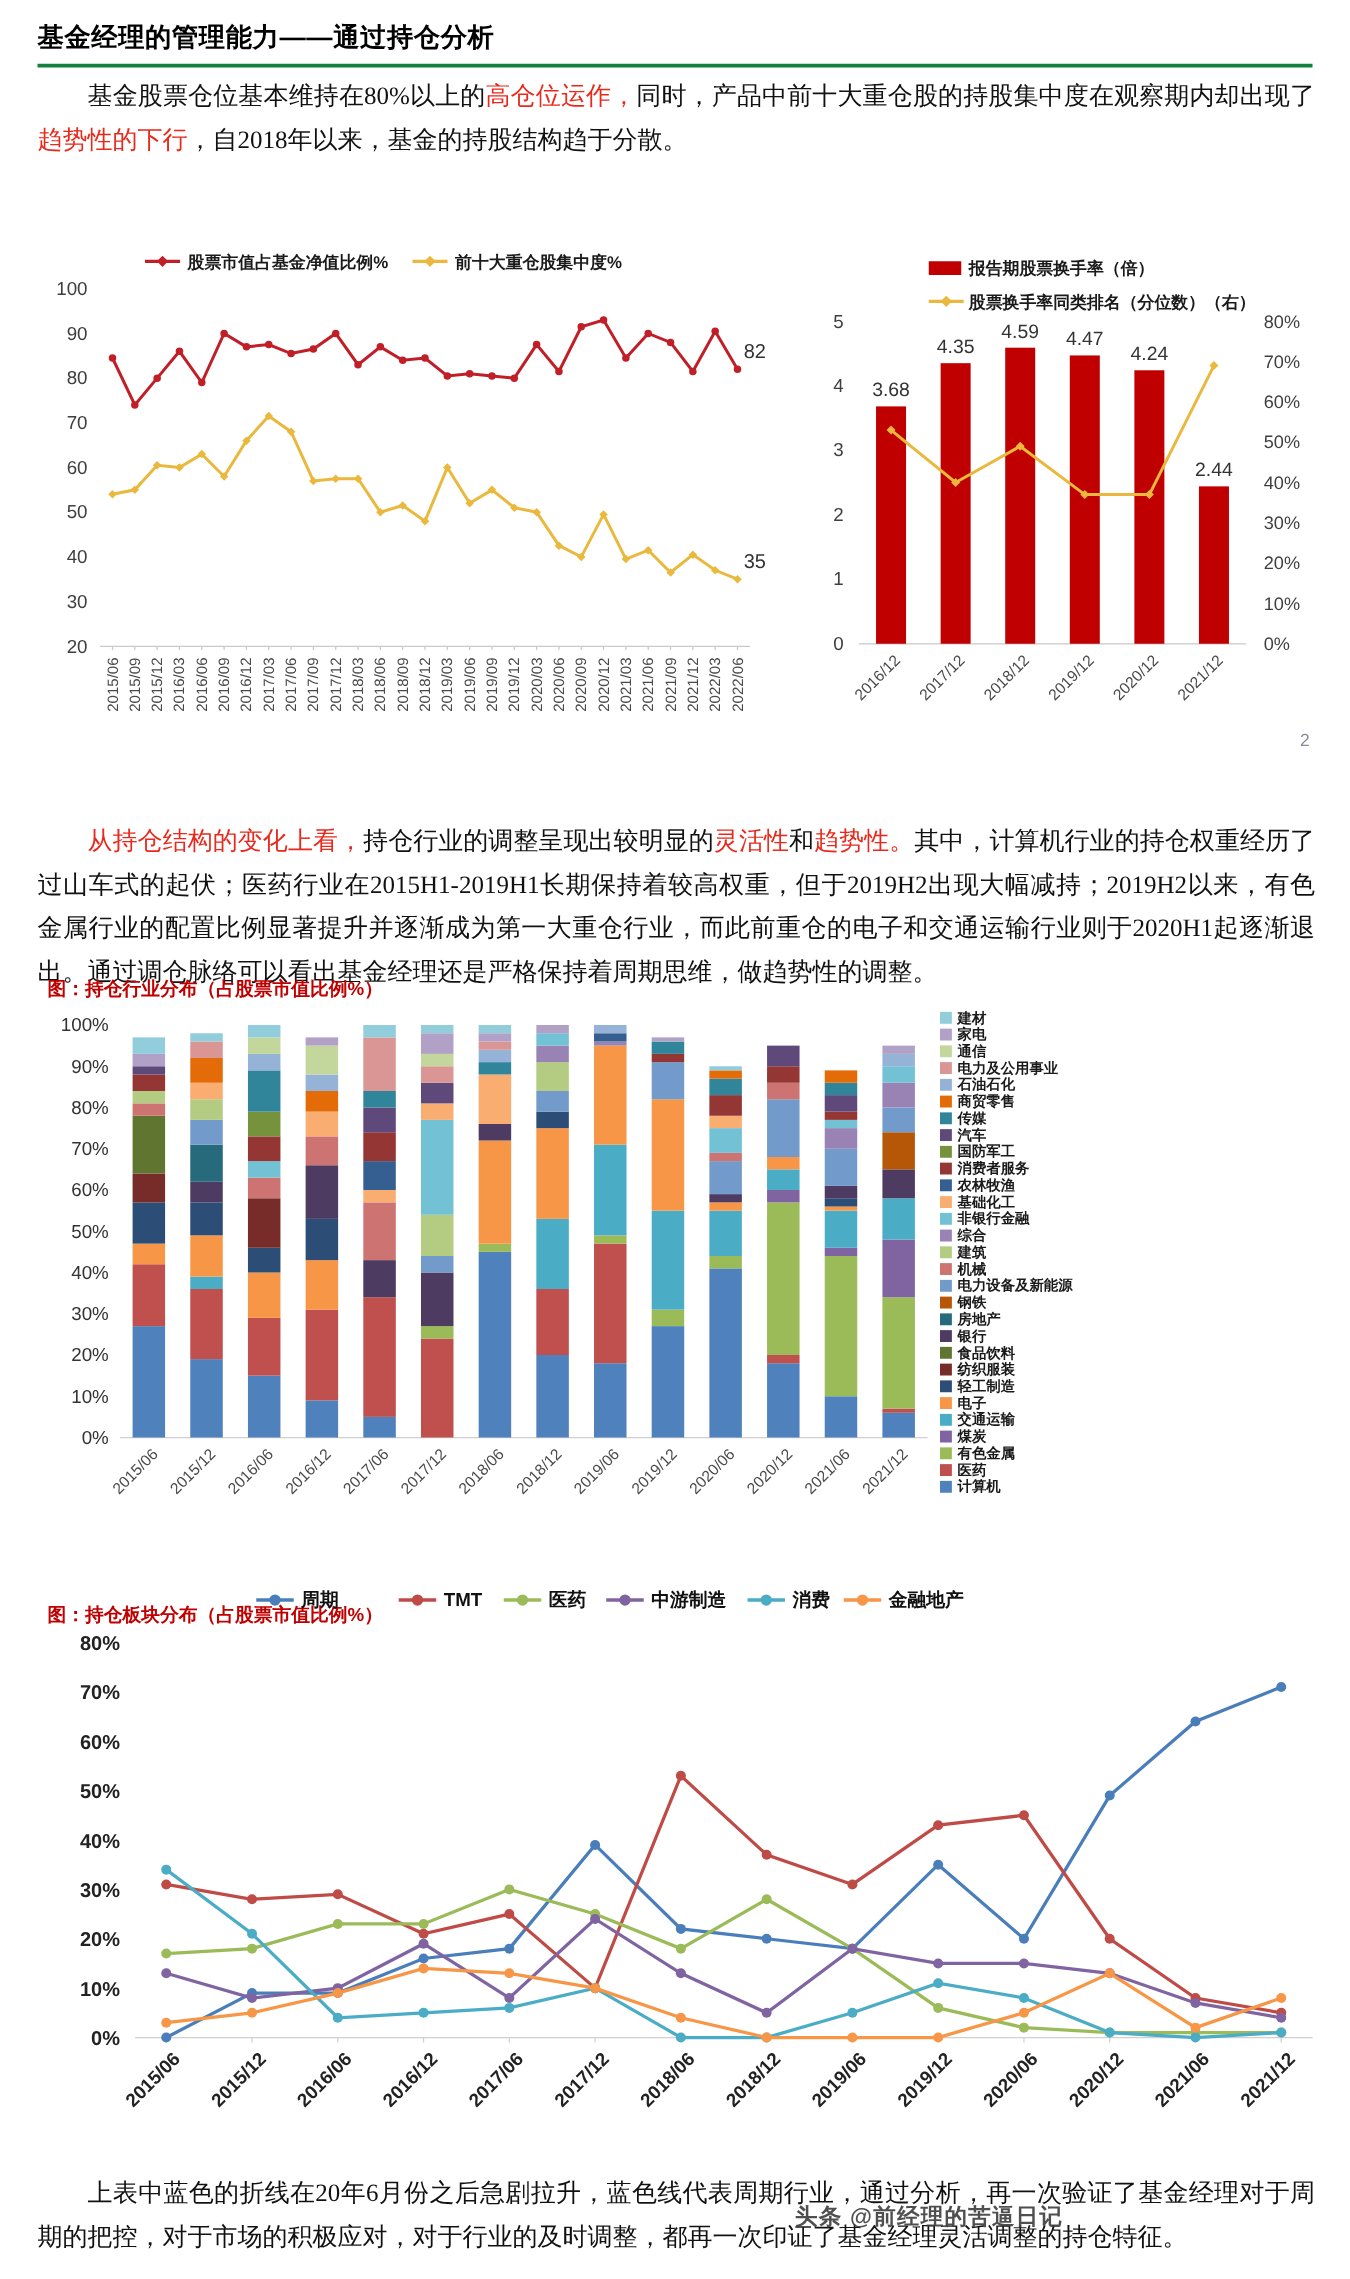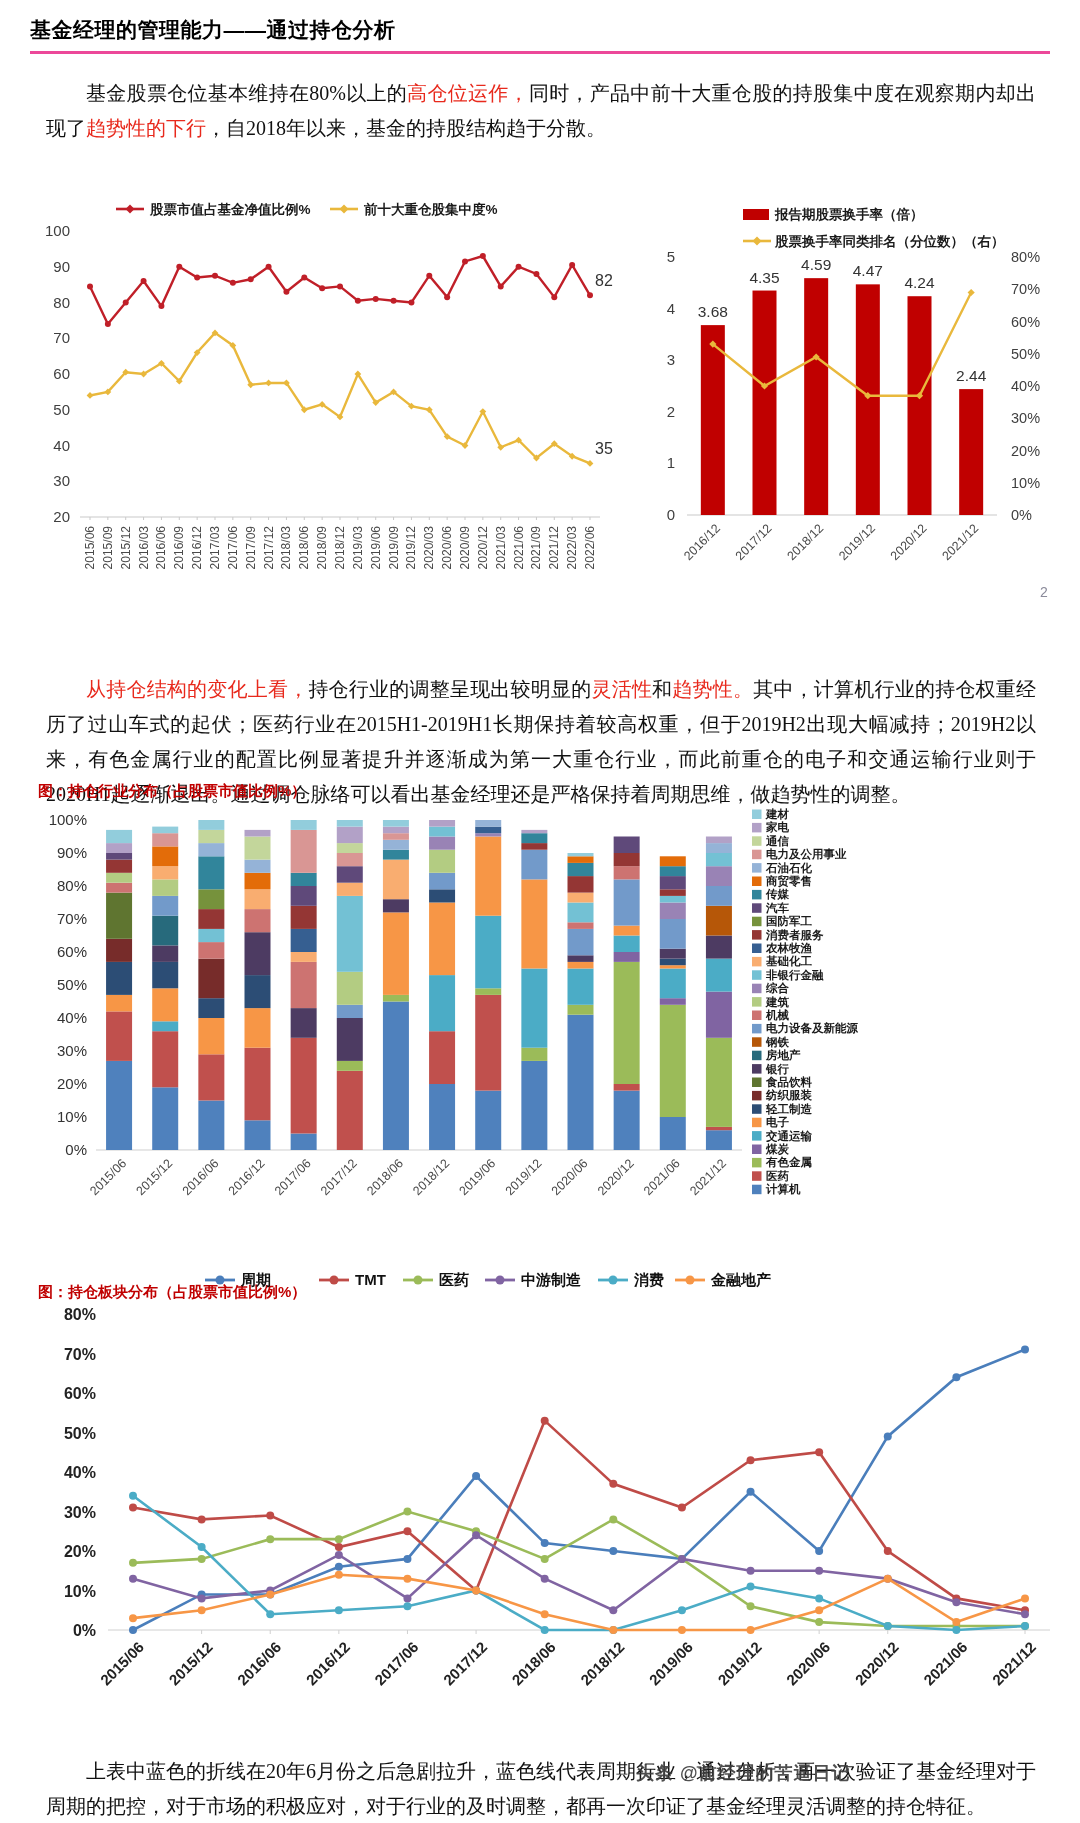--- a/index.html
+++ b/index.html
@@ -3,28 +3,28 @@
 <meta charset="utf-8">
 <style>
   html,body{margin:0;padding:0;}
   body{
     width:1080px;height:1823px;position:relative;background:#ffffff;
     font-family:"Liberation Sans","DejaVu Sans",sans-serif;color:#0d0d0d;overflow:hidden;
   }
   .abs{position:absolute;}
   .doc-title{
     top:16px;left:30px;width:1020px;font-size:21px;font-weight:bold;color:#000;
-    padding-bottom:7px;border-bottom:3px solid #ec4899;letter-spacing:.5px;
+    padding-bottom:7px;border-bottom:3px solid #15803d;letter-spacing:.5px;
     font-family:"Liberation Sans","DejaVu Sans",sans-serif;
   }
   .para{
     font-family:"Liberation Serif","DejaVu Serif",serif;
     font-size:20px;line-height:35px;text-align:justify;color:#111;
   }
-  .para p{margin:16px;text-indent:2em;}
+  .para p{margin:0;text-indent:2em;}
   .red{color:#e8291c;}
   .chart-title{font-size:15px;font-weight:bold;color:#c00000;font-family:"Liberation Sans",sans-serif;}
   svg{position:absolute;display:block;}
   .pagenum{top:584px;left:1040px;font-size:14px;color:#8a8a9a;}
   .watermark{
     top:1761px;left:636px;font-size:18px;font-weight:bold;color:#3d3d3d;opacity:.9;
     white-space:nowrap;letter-spacing:1px;font-family:"Liberation Sans",sans-serif;
   }
 </style>
 </head>

